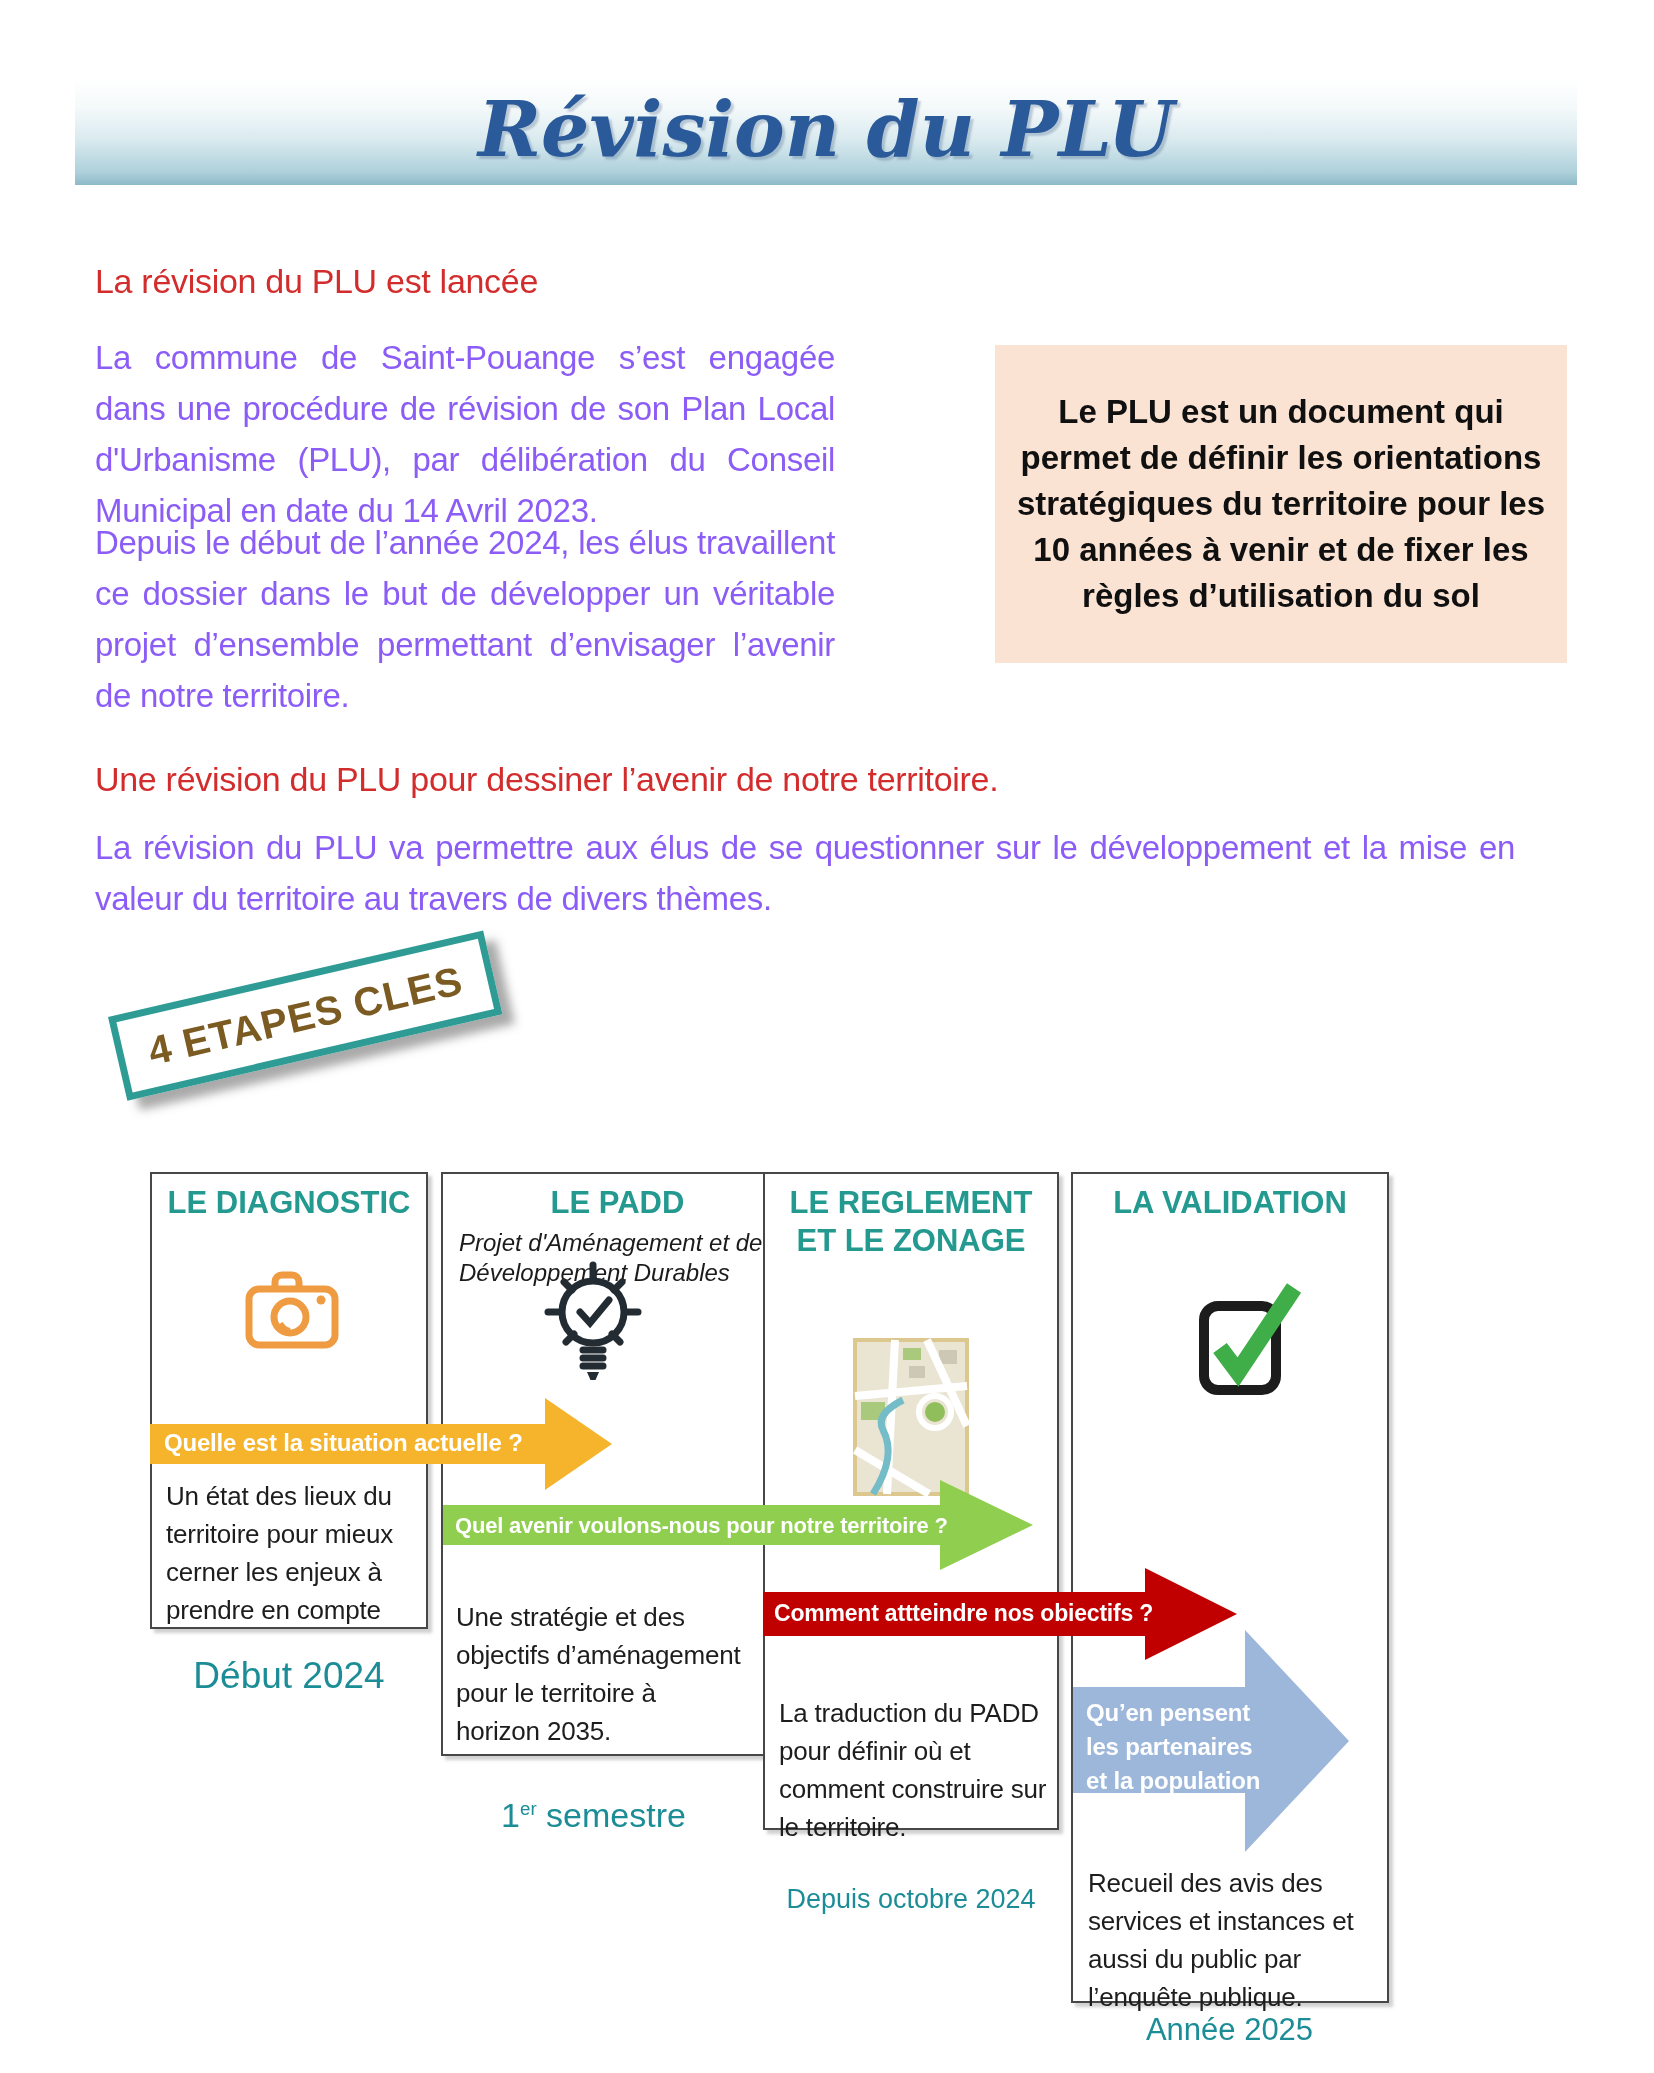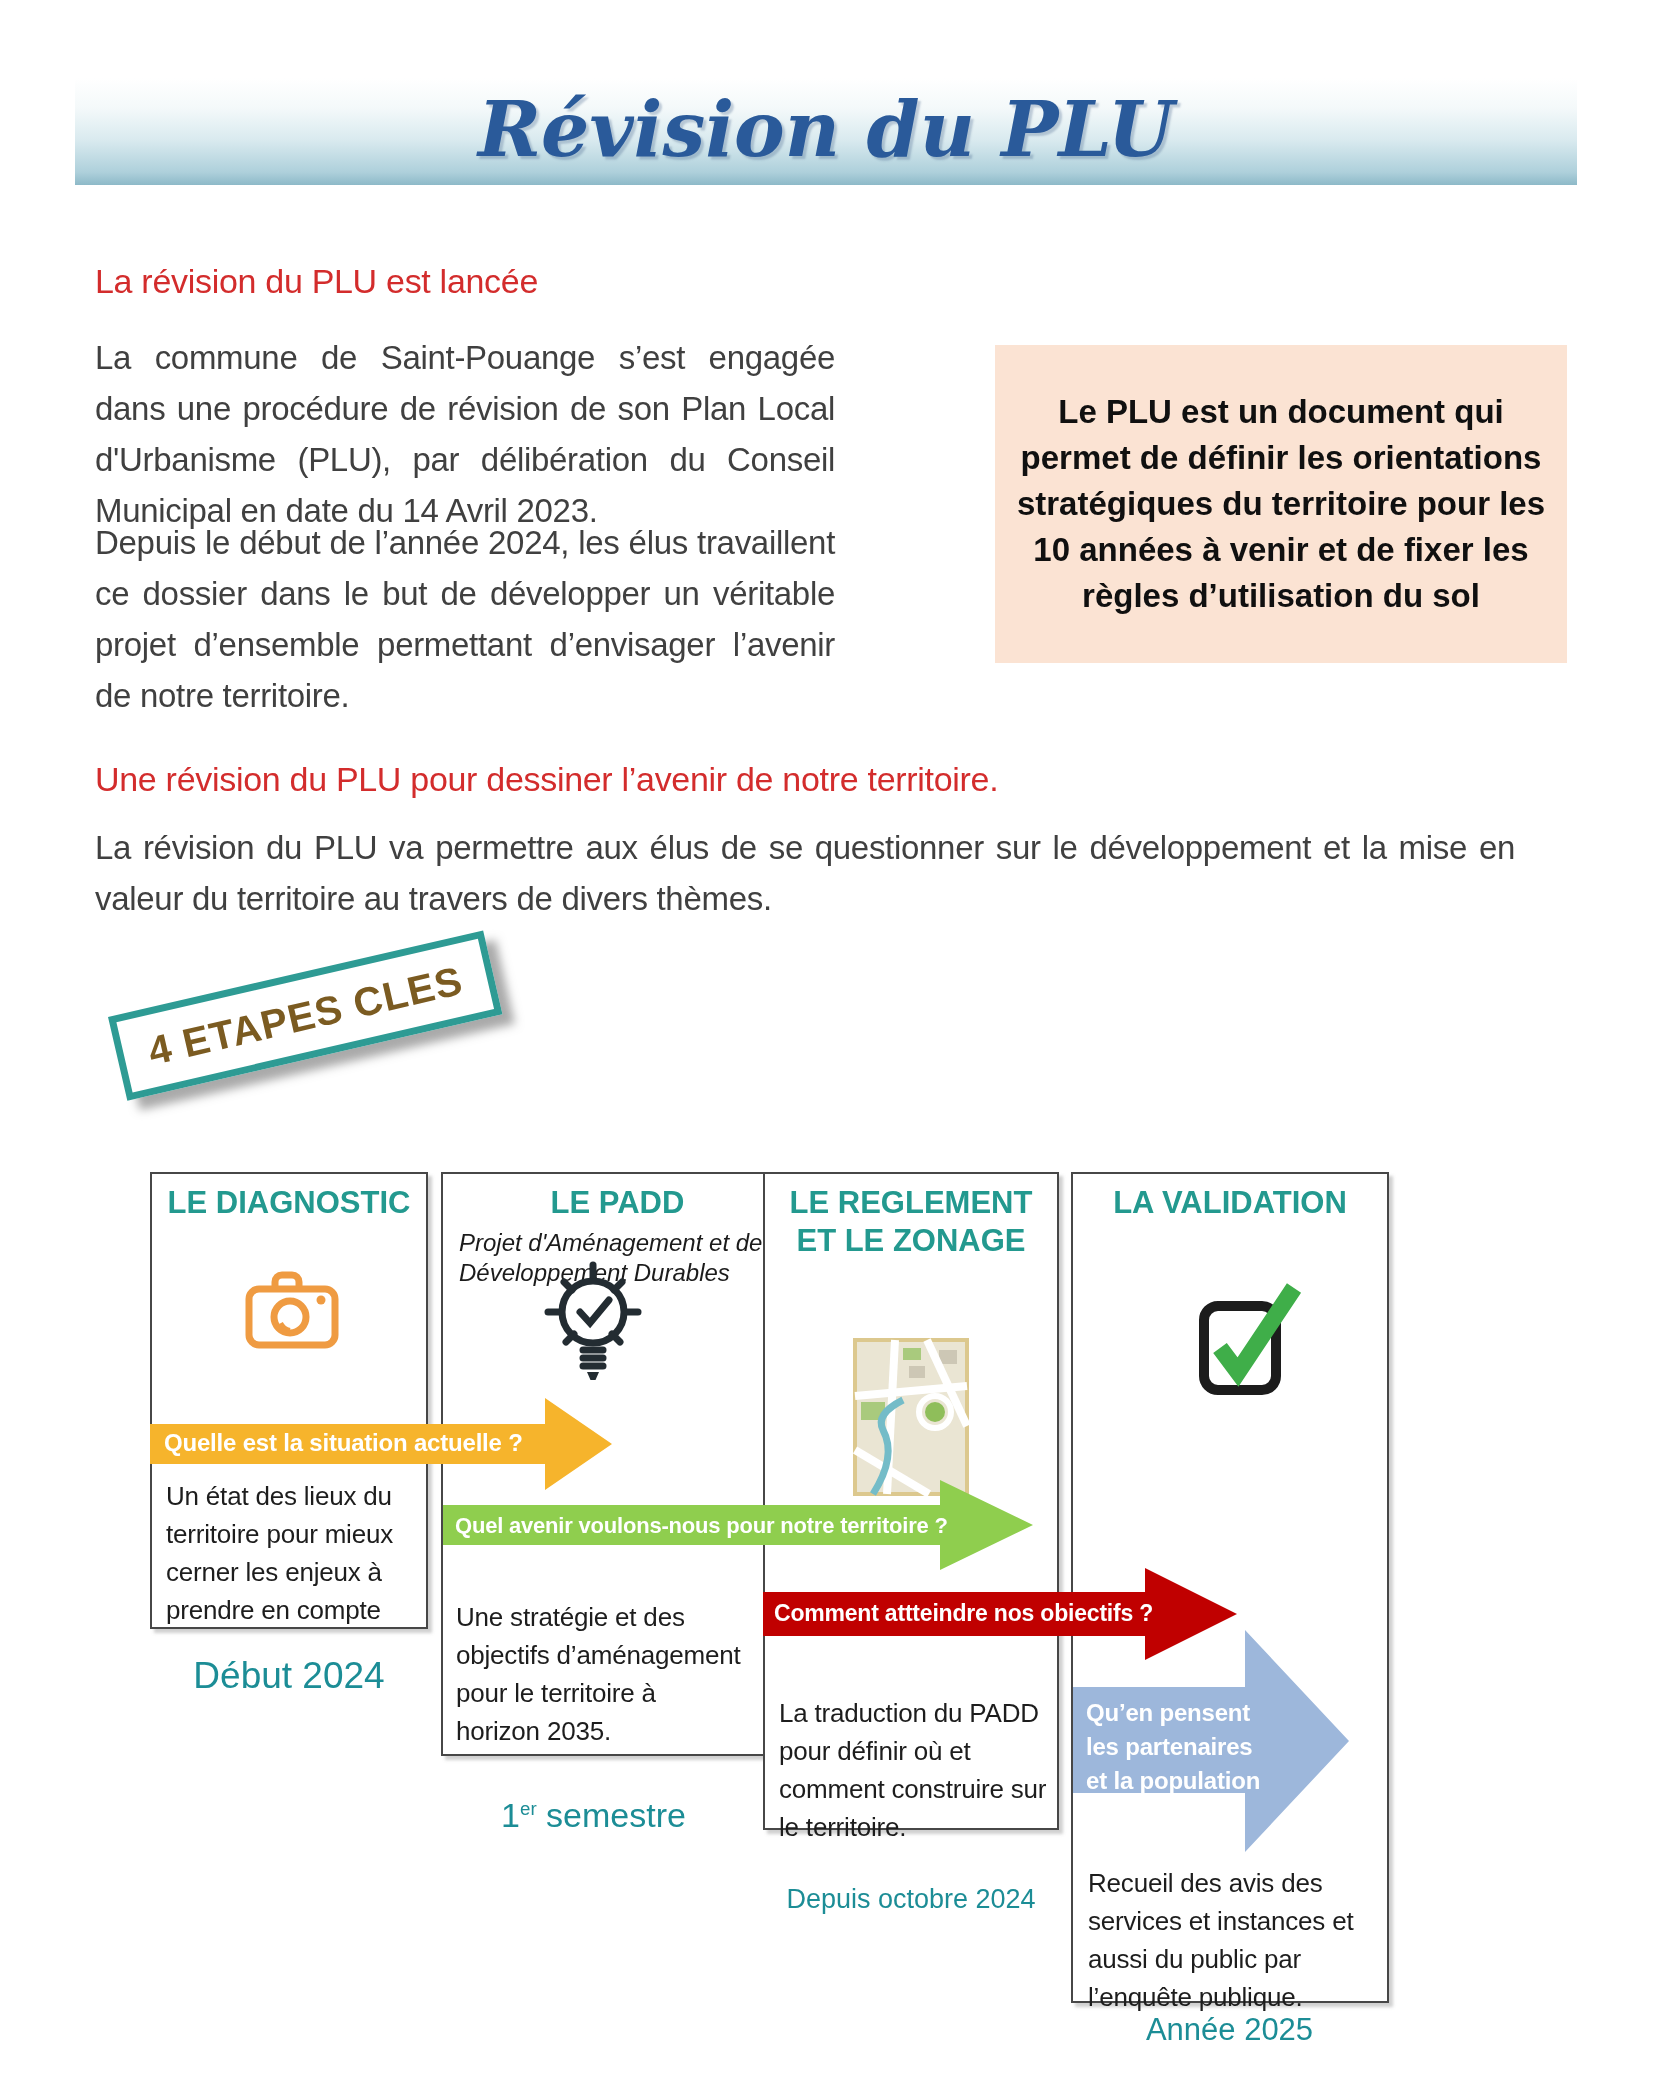--- a/index.html
+++ b/index.html
@@ -8,21 +8,21 @@
 
   
   .banner{position:absolute;left:75px;top:78px;width:1502px;height:107px;
           background:linear-gradient(180deg,#ffffff 0%,#f4f9fa 28%,#d9eaef 58%,#aed0db 88%,#8db9c8 100%);}
   .banner-title{position:absolute;left:0;top:0;width:100%;height:107px;line-height:104px;
           text-align:center;font-family:"DejaVu Serif","Liberation Serif",serif;
           font-style:italic;font-weight:bold;font-size:76px;color:#2a5a9a;
           text-shadow:3px 3px 2px rgba(70,100,140,.30);}
 
   .h-red{position:absolute;color:#d32c2c;font-size:34px;letter-spacing:-0.3px;white-space:nowrap;}
-  .body-text{position:absolute;font-size:33px;line-height:51px;color:#404040;
+  .body-text{position:absolute;font-size:33px;line-height:51px;color:#8b5cf6;
              text-align:justify;letter-spacing:-0.3px;}
 
   .infobox{position:absolute;left:995px;top:345px;width:572px;height:318px;background:#fbe3d3;
            display:flex;align-items:center;justify-content:center;box-sizing:border-box;padding:2px 20px;}
   .infobox-text{font-weight:bold;font-size:33px;line-height:46px;text-align:center;color:#101010;}
 
   .badge{position:absolute;left:108px;top:1017px;width:385px;height:86px;background:#ffffff;
          border:7px solid #2e9b94;box-sizing:border-box;transform:rotate(-13deg);transform-origin:0 0;
          box-shadow:10px 12px 10px rgba(85,85,85,.5);display:flex;align-items:center;justify-content:center;}
   .badge-text{font-size:40px;font-weight:bold;color:#7b5b21;letter-spacing:1px;white-space:nowrap;}

